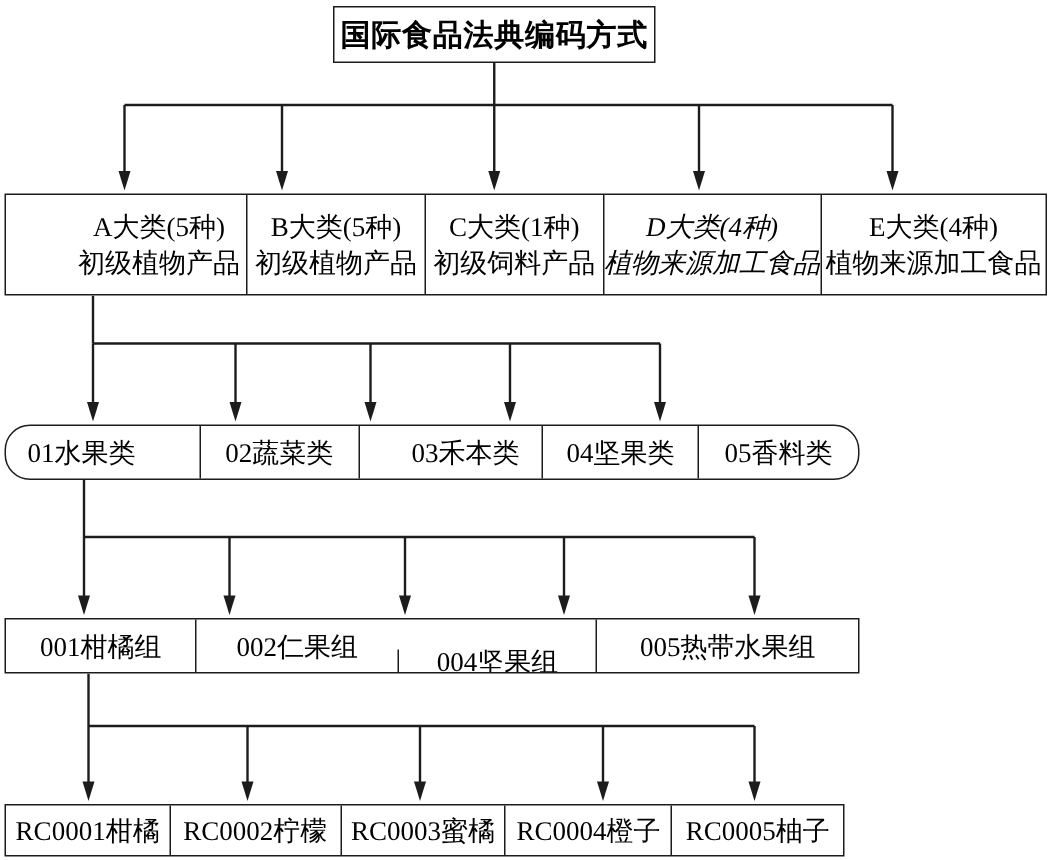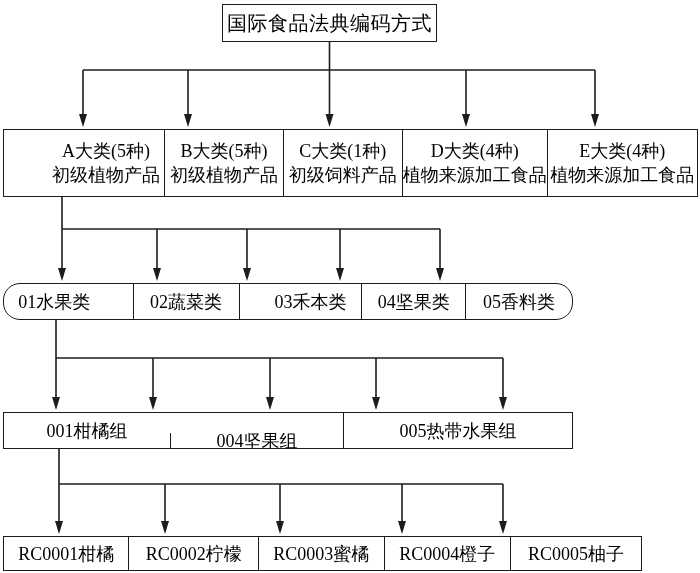--- a/index.html
+++ b/index.html
@@ -21,20 +21,21 @@
   .connectors polygon { fill: #1c1c1c; stroke: none; }
   .node {
     position: absolute;
     box-sizing: border-box;
     border: 1.6px solid #1c1c1c;
     background: #ffffff;
     display: flex;
     align-items: center;
     justify-content: center;
     text-align: center;
+    font-weight: bold;
   }
   .node.root { font-size: 20px; letter-spacing: 0.5px; }
   .row {
     position: absolute;
     box-sizing: border-box;
     border: 1.6px solid #1c1c1c;
     background: #ffffff;
     display: flex;
     align-items: stretch;
   }
@@ -126,21 +127,21 @@
       <span>初级植物产品</span>
     </div>
     <div class="cell" style="flex:127 1 0;">
       <span>B大类(5种)</span>
       <span>初级植物产品</span>
     </div>
     <div class="cell" style="flex:127 1 0;">
       <span>C大类(1种)</span>
       <span>初级饲料产品</span>
     </div>
-    <div class="cell" style="flex:155 1 0;">
+    <div class="cell" style="flex:155 1 0;font-style:italic;">
       <span>D大类(4种)</span>
       <span>植物来源加工食品</span>
     </div>
     <div class="cell" style="flex:161 1 0;">
       <span>E大类(4种)</span>
       <span>植物来源加工食品</span>
     </div>
   </div>
 
   <div class="row" style="left:3px; top:283px; width:570px; height:37px;border-radius:17px;">
@@ -158,29 +159,32 @@
     </div>
     <div class="cell" style="flex:100 1 0;">
       <span>05香料类</span>
     </div>
   </div>
 
   <div class="row" style="left:3px; top:412px; width:570px; height:37px;">
     <div class="cell" style="flex:104 1 0;">
       <span>001柑橘组</span>
     </div>
+    <div class="cell" style="flex:110 1 0;">
+      <span>002仁果组</span>
+    </div>
     <div class="cell" style="flex:108 1 0;margin-top:20px;">
       <span>004坚果组</span>
     </div>
     <div class="cell" style="flex:143 1 0;justify-content:center;">
       <span>005热带水果组</span>
     </div>
   </div>
 
-  <div class="row" style="left:3px; top:536px; width:639px; height:35px;">
+  <div class="row" style="left:3px; top:536px; width:560px; height:35px;">
     <div class="cell" style="flex:110 1 0;">
       <span>RC0001柑橘</span>
     </div>
     <div class="cell" style="flex:114 1 0;">
       <span>RC0002柠檬</span>
     </div>
     <div class="cell" style="flex:110 1 0;">
       <span>RC0003蜜橘</span>
     </div>
     <div class="cell" style="flex:111 1 0;align-items:center;">

